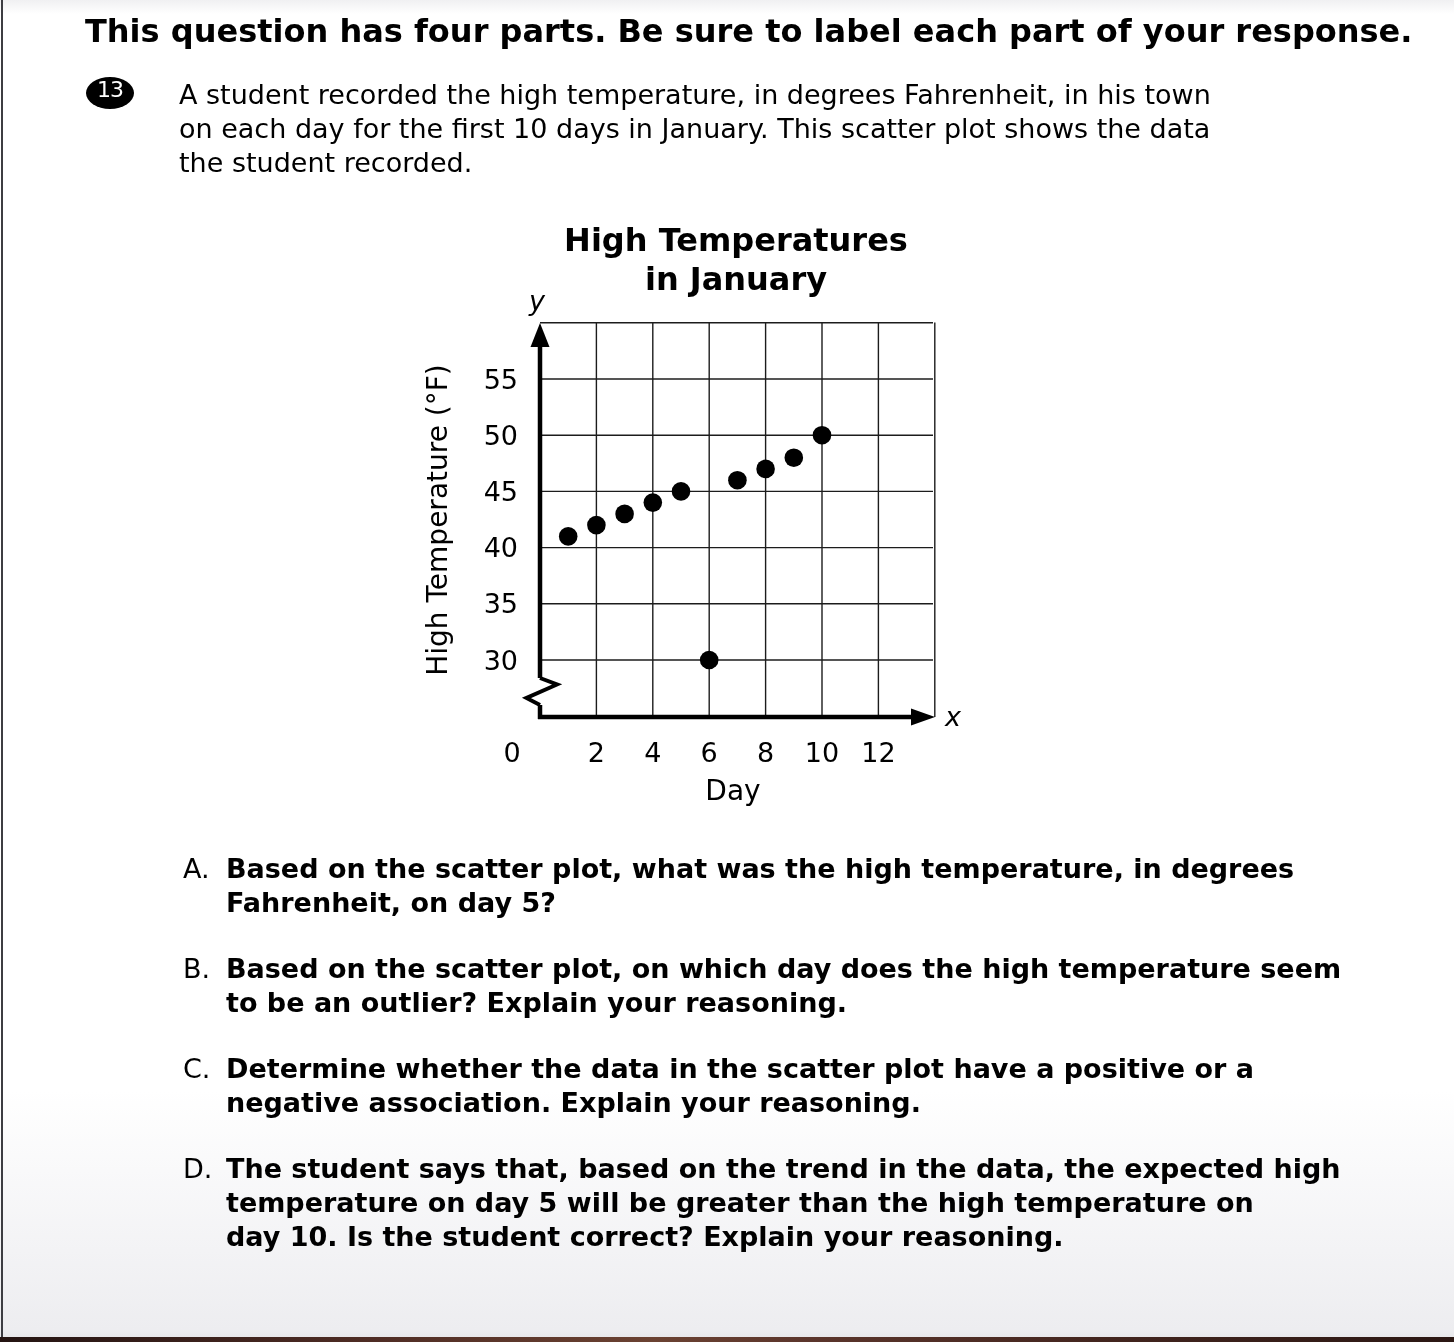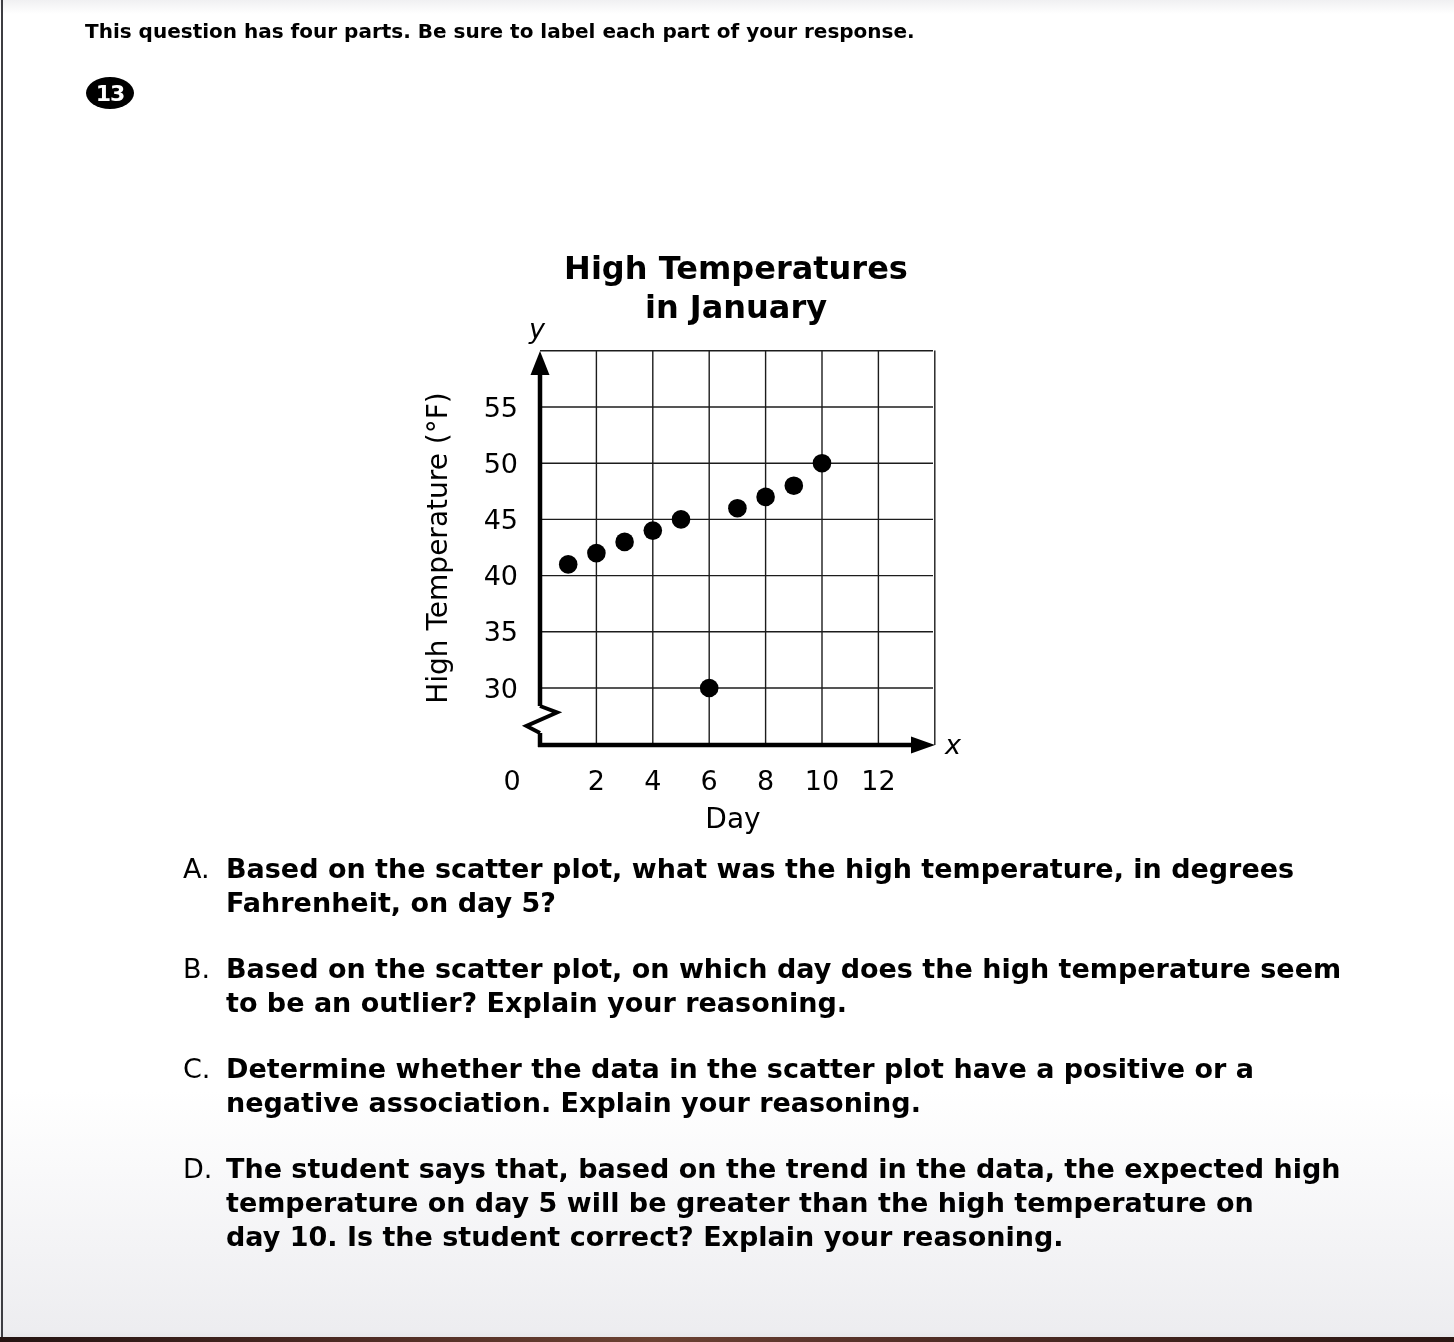--- a/index.html
+++ b/index.html
@@ -15,39 +15,39 @@
   .left-edge {
     position: absolute; left: 1px; top: 0; width: 2px; height: 1338px;
     background: #3d3d42;
   }
   .bottom-strip {
     position: absolute; left: 0; bottom: 0; width: 100%; height: 5px;
     background: linear-gradient(90deg, #241412 0%, #4e2c24 25%, #6b4232 45%, #5c362c 55%, #44261f 75%, #2b1713 100%);
   }
   .header-line {
     position: absolute; left: 85px; top: 15px;
-    font-size: 20px; font-weight: bold; line-height: 32px;
+    font-size: 32px; font-weight: bold; line-height: 32px;
     white-space: nowrap;
   }
   .q-badge {
     position: absolute; left: 86px; top: 77px;
     width: 48px; height: 32px;
     background: #000; border-radius: 50%;
-    color: #fff; font-weight: bold; font-size: 22px;
-    display: flex; align-items: center; justify-content: center;
+    color: #fff; font-weight: normal; font-size: 22px;
+    display: flex; justify-content: center;
     letter-spacing: -1px;
   }
   .q-text {
     position: absolute; left: 179px; top: 78px;
     font-size: 27px; line-height: 34px;
     white-space: pre-line;
   }
   .chart-wrap {
     position: absolute; left: 398px; top: 215px;
-    width: 580px; height: 600px; margin-top: 28px;
+    width: 580px; height: 600px;
   }
   .chart-title {
     position: absolute; left: 48px; top: 6px; width: 580px;
     text-align: center; font-weight: bold;
     font-size: 32px; line-height: 39px;
     white-space: pre-line;
   }
   .chart-svg { position: absolute; left: 0; top: 0; }
   .chart-svg text { font-family: "DejaVu Sans", "Liberation Sans", sans-serif; fill: #000; }
   .part {
@@ -68,20 +68,23 @@
 <div class="page">
 
   <div class="left-edge"></div>
 
   <div class="header-line">This question has four parts. Be sure to label each part of your response.</div>
 
   <div class="q-badge">
     <span>13</span>
   </div>
 
+  <div class="q-text">A student recorded the high temperature, in degrees Fahrenheit, in his town
+on each day for the first 10 days in January. This scatter plot shows the data
+the student recorded.</div>
 
   <div class="chart-wrap">
     <div class="chart-title">High Temperatures
 in January</div>
     <svg id="plot" class="chart-svg" width="580" height="600" viewBox="0 0 580 600">
         <line x1="198.4" y1="107.5" x2="198.4" y2="502" stroke="#1c1c1c" stroke-width="1.4"></line>
         <line x1="254.8" y1="107.5" x2="254.8" y2="502" stroke="#1c1c1c" stroke-width="1.4"></line>
         <line x1="311.2" y1="107.5" x2="311.2" y2="502" stroke="#1c1c1c" stroke-width="1.4"></line>
         <line x1="367.6" y1="107.5" x2="367.6" y2="502" stroke="#1c1c1c" stroke-width="1.4"></line>
         <line x1="424" y1="107.5" x2="424" y2="502" stroke="#1c1c1c" stroke-width="1.4"></line>

